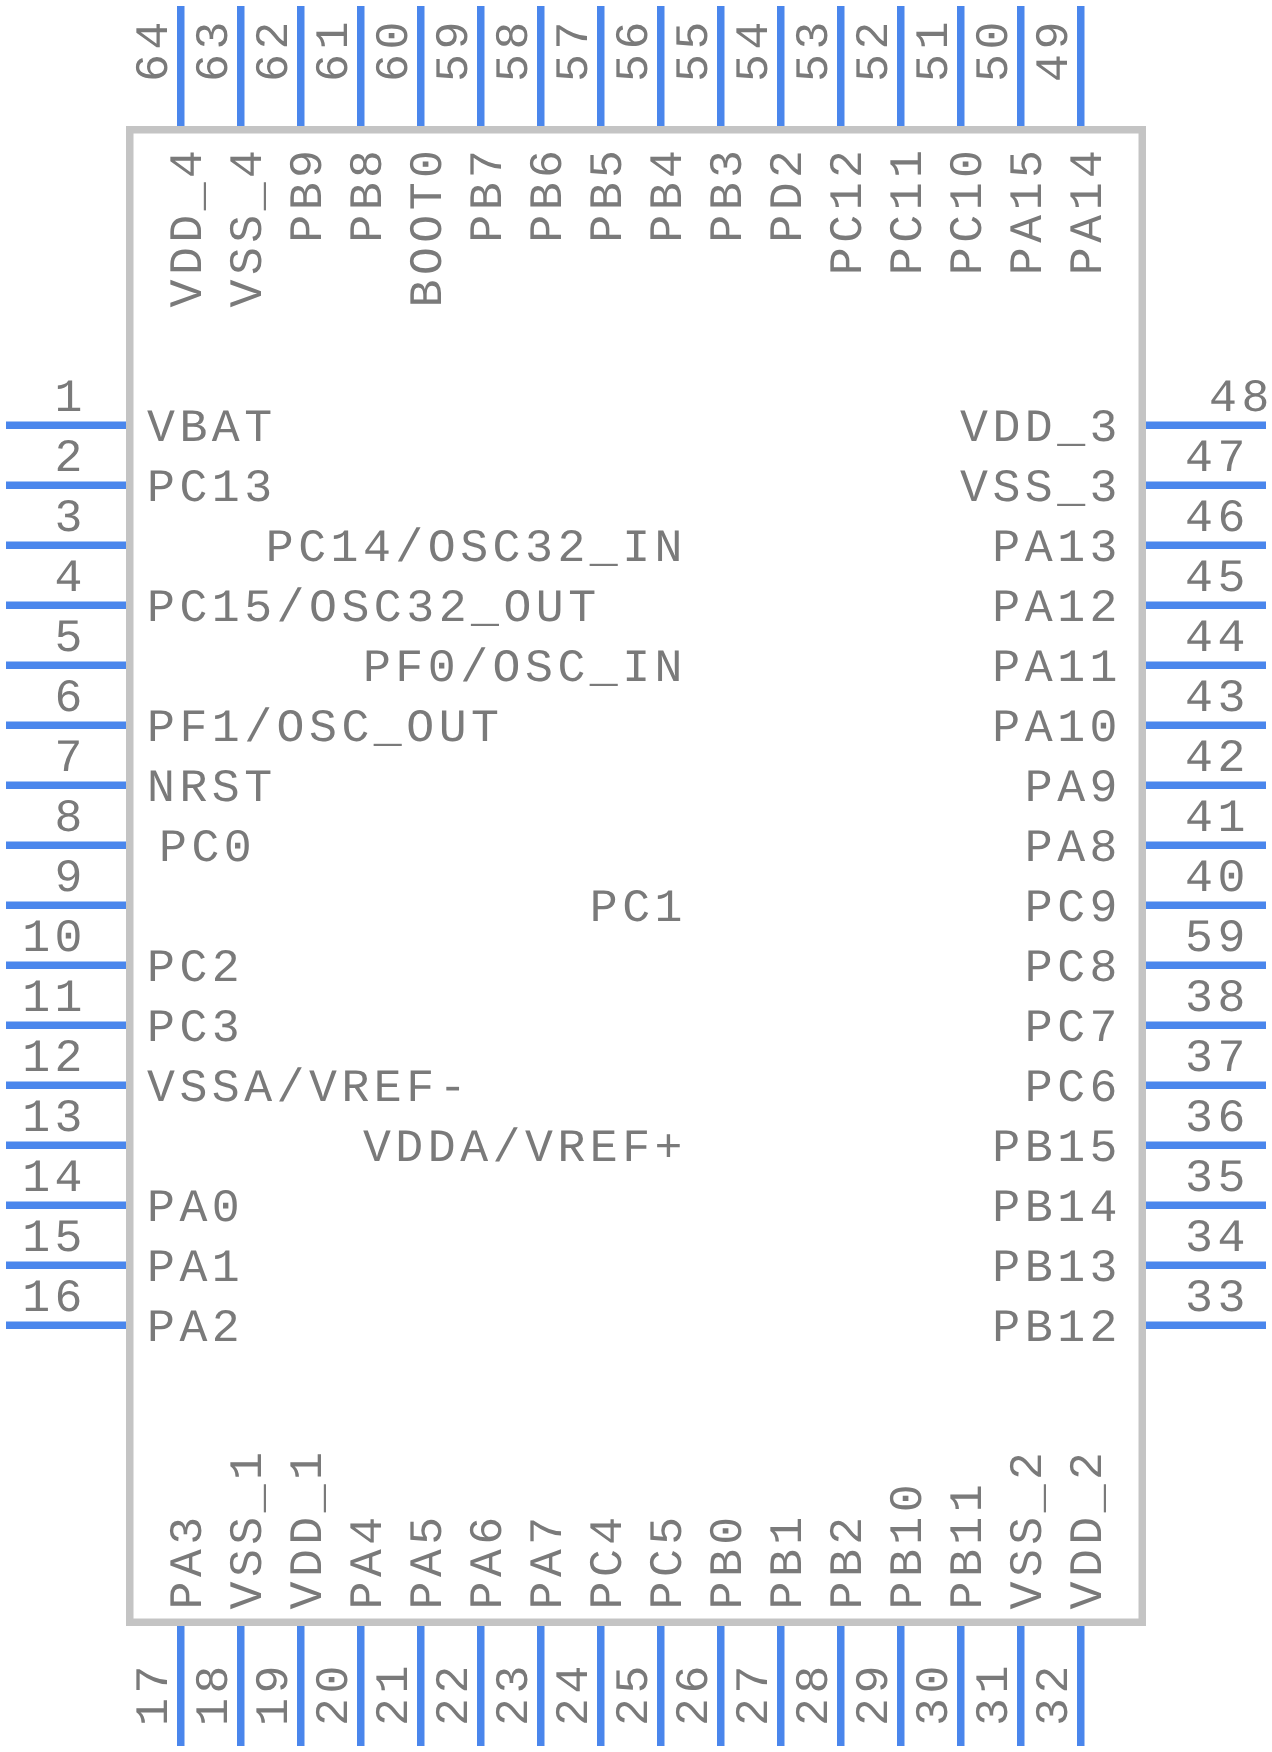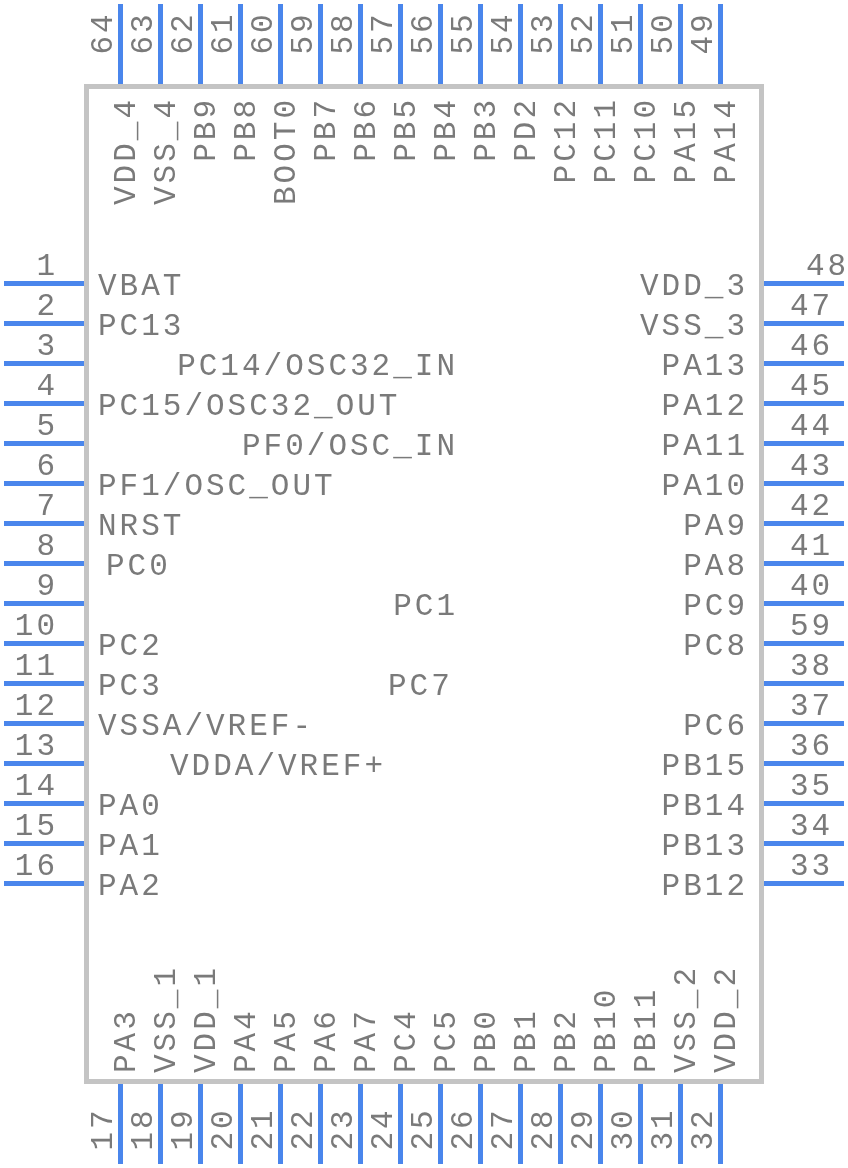--- a/index.html
+++ b/index.html
@@ -67,21 +67,21 @@
       <div class="txt" style="left: 0px; top: 612px; width: 58px; text-align: right;">10</div>
       <div class="txt lbl" style="left: 98px; top: 630px; width: 360px; text-align: left;">PC2</div>
       <div class="line" style="left: 4px; top: 681px; width: 80px; height: 5px;"></div>
       <div class="txt" style="left: 0px; top: 652px; width: 58px; text-align: right;">11</div>
       <div class="txt lbl" style="left: 98px; top: 670px; width: 360px; text-align: left;">PC3</div>
       <div class="line" style="left: 4px; top: 721px; width: 80px; height: 5px;"></div>
       <div class="txt" style="left: 0px; top: 692px; width: 58px; text-align: right;">12</div>
       <div class="txt lbl" style="left: 98px; top: 710px; width: 360px; text-align: left;">VSSA/VREF-</div>
       <div class="line" style="left: 4px; top: 761px; width: 80px; height: 5px;"></div>
       <div class="txt" style="left: 0px; top: 732px; width: 58px; text-align: right;">13</div>
-      <div class="txt lbl" style="left: 98px; top: 750px; width: 360px; text-align: center;">VDDA/VREF+</div>
+      <div class="txt lbl" style="left: 98px; top: 750px; width: 360px; text-align: right;">VDDA/VREF+</div>
       <div class="line" style="left: 4px; top: 801px; width: 80px; height: 5px;"></div>
       <div class="txt" style="left: 0px; top: 772px; width: 58px; text-align: right;">14</div>
       <div class="txt lbl" style="left: 98px; top: 790px; width: 360px; text-align: left;">PA0</div>
       <div class="line" style="left: 4px; top: 841px; width: 80px; height: 5px;"></div>
       <div class="txt" style="left: 0px; top: 812px; width: 58px; text-align: right;">15</div>
       <div class="txt lbl" style="left: 98px; top: 830px; width: 360px; text-align: left;">PA1</div>
       <div class="line" style="left: 4px; top: 881px; width: 80px; height: 5px;"></div>
       <div class="txt" style="left: 0px; top: 852px; width: 58px; text-align: right;">16</div>
       <div class="txt lbl" style="left: 98px; top: 870px; width: 360px; text-align: left;">PA2</div>
       <div class="line" style="left: 764px; top: 281px; width: 80px; height: 5px;"></div>
@@ -109,21 +109,21 @@
       <div class="txt" style="left: 790px; top: 532px; width: 58px; text-align: left;">41</div>
       <div class="txt lbl" style="left: 388px; top: 550px; width: 360px; text-align: right;">PA8</div>
       <div class="line" style="left: 764px; top: 601px; width: 80px; height: 5px;"></div>
       <div class="txt" style="left: 790px; top: 572px; width: 58px; text-align: left;">40</div>
       <div class="txt lbl" style="left: 388px; top: 590px; width: 360px; text-align: right;">PC9</div>
       <div class="line" style="left: 764px; top: 641px; width: 80px; height: 5px;"></div>
       <div class="txt" style="left: 790px; top: 612px; width: 58px; text-align: left;">59</div>
       <div class="txt lbl" style="left: 388px; top: 630px; width: 360px; text-align: right;">PC8</div>
       <div class="line" style="left: 764px; top: 681px; width: 80px; height: 5px;"></div>
       <div class="txt" style="left: 790px; top: 652px; width: 58px; text-align: left;">38</div>
-      <div class="txt lbl" style="left: 388px; top: 670px; width: 360px; ">PC7</div>
+      <div class="txt lbl" style="left: 388px; top: 670px; width: 360px; text-align: right;">PC7</div>
       <div class="line" style="left: 764px; top: 721px; width: 80px; height: 5px;"></div>
       <div class="txt" style="left: 790px; top: 692px; width: 58px; text-align: left;">37</div>
       <div class="txt lbl" style="left: 388px; top: 710px; width: 360px; text-align: right;">PC6</div>
       <div class="line" style="left: 764px; top: 761px; width: 80px; height: 5px;"></div>
       <div class="txt" style="left: 790px; top: 732px; width: 58px; text-align: left;">36</div>
       <div class="txt lbl" style="left: 388px; top: 750px; width: 360px; text-align: right;">PB15</div>
       <div class="line" style="left: 764px; top: 801px; width: 80px; height: 5px;"></div>
       <div class="txt" style="left: 790px; top: 772px; width: 58px; text-align: left;">35</div>
       <div class="txt lbl" style="left: 388px; top: 790px; width: 360px; text-align: right;">PB14</div>
       <div class="line" style="left: 764px; top: 841px; width: 80px; height: 5px;"></div>

